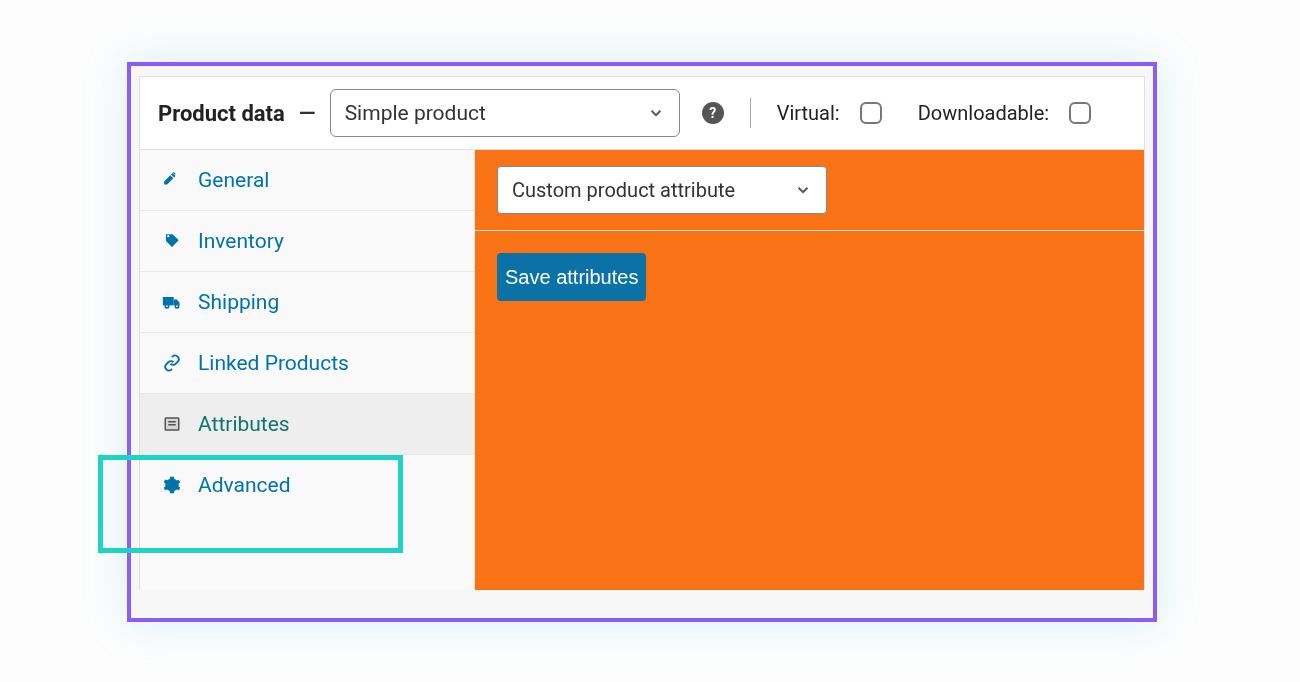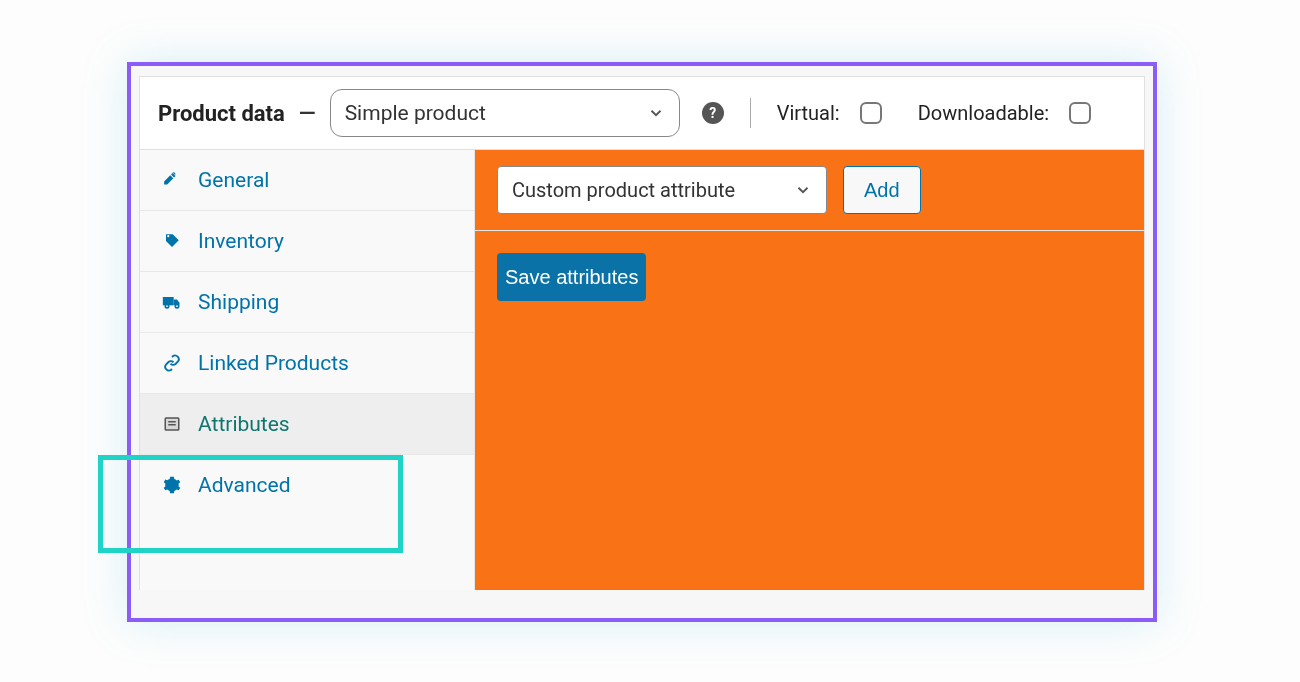--- a/index.html
+++ b/index.html
@@ -38,21 +38,21 @@
     font-size: 22px;
     font-weight: 700;
     color: #222;
   }
   .hdr-dash { font-size: 22px; font-weight: 600; color:#333; }
   .select {
     display: inline-flex;
     align-items: center;
     justify-content: space-between;
     border: 1px solid #888;
-    border-radius: 12px;
+    border-radius: 6px;
     height: 48px;
     width: 350px;
     padding: 0 14px;
     font-size: 21px;
     color: #333;
     cursor: pointer;
     background: #fff;
     gap: 11px;
   }
   .chevron {
@@ -280,21 +280,20 @@
       <div class="content">
         <div class="content-top">
           <div class="attr-select">
             <span>Custom product attribute</span>
             <span class="chevron">
               <svg width="18" height="18" viewBox="0 0 24 24" fill="none" stroke="currentColor" stroke-width="2.5">
                   <polyline points="6 9 12 15 18 9"></polyline>
                 </svg>
             </span>
           </div>
-          <button class="add-btn">Add</button>
         </div>
         <div class="content-bottom">
           <button class="save-btn">Save attributes</button>
         </div>
       </div>
     </div>
 
   </div>
 </div>
 

